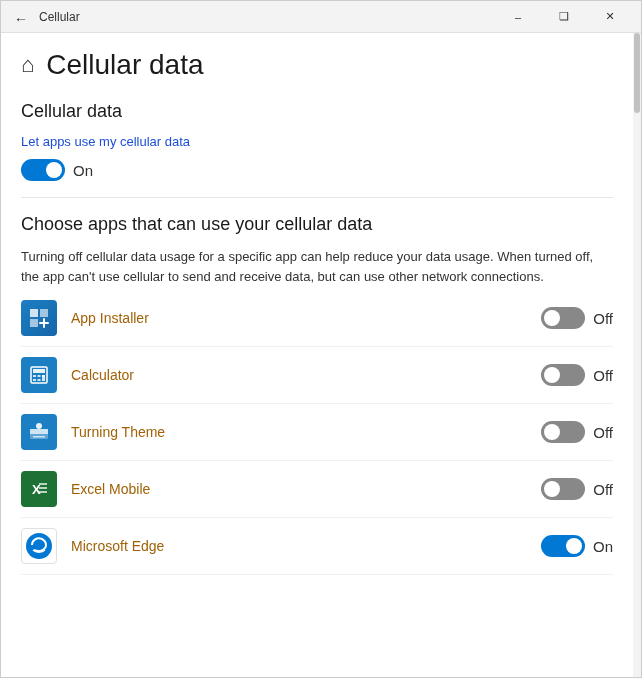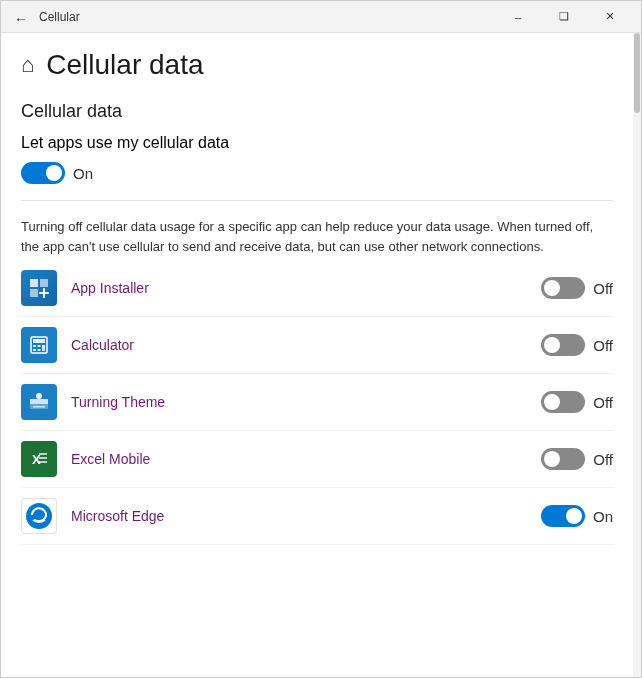--- a/index.html
+++ b/index.html
@@ -102,22 +102,22 @@
     }
 
     
     .section-title {
       font-size: 18px;
       font-weight: 400;
       color: #1a1a1a;
       margin-bottom: 12px;
     }
     .section-desc {
-      font-size: 16px;
-      color: #000000;
+      font-size: 13px;
+      color: #1d4ed8;
       margin-bottom: 10px;
     }
 
     
     .toggle-container {
       display: flex;
       align-items: center;
       gap: 8px;
       margin-bottom: 16px;
     }
@@ -180,21 +180,21 @@
       margin-right: 14px;
       flex-shrink: 0;
       border-radius: 4px;
       display: flex;
       align-items: center;
       justify-content: center;
     }
     .app-name {
       flex: 1;
       font-size: 14px;
-      color: #701a75;
+      color: #a16207;
     }
     .app-toggle-area {
       display: flex;
       align-items: center;
       gap: 8px;
       justify-content: space-between;
     }
 
     
     .icon-app-installer {
@@ -254,20 +254,21 @@
           <div class="toggle-track on"></div>
           <div class="toggle-thumb on"></div>
         </div>
         <span class="toggle-label">On</span>
       </div>
     </div>
 
     <hr class="divider">
 
     <div class="section-block">
+      <div class="section-title">Choose apps that can use your cellular data</div>
       <p class="body-text">Turning off cellular data usage for a specific app can help reduce your data usage. When turned off, the app can't use cellular to send and receive data, but can use other network connections.</p>
 
       <div class="app-list">
 
         <div class="app-item">
           <div class="app-icon icon-app-installer">
             <svg width="22" height="22" viewBox="0 0 22 22" fill="none" xmlns="http://www.w3.org/2000/svg">
               <rect x="2" y="2" width="8" height="8" fill="white" opacity="0.8"></rect>
               <rect x="12" y="2" width="8" height="8" fill="white" opacity="0.6"></rect>
               <rect x="2" y="12" width="8" height="8" fill="white" opacity="0.6"></rect>

